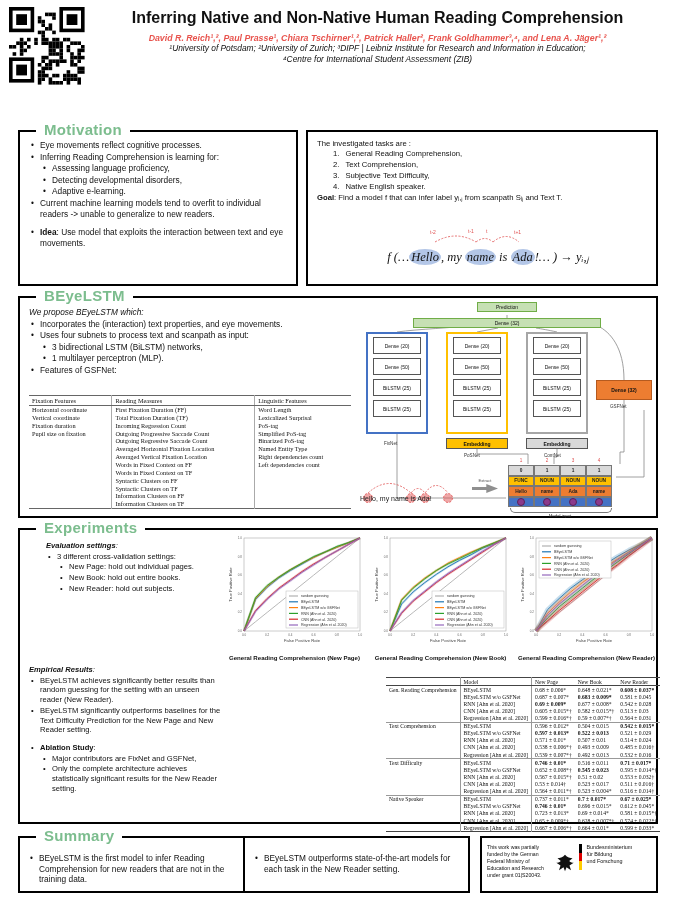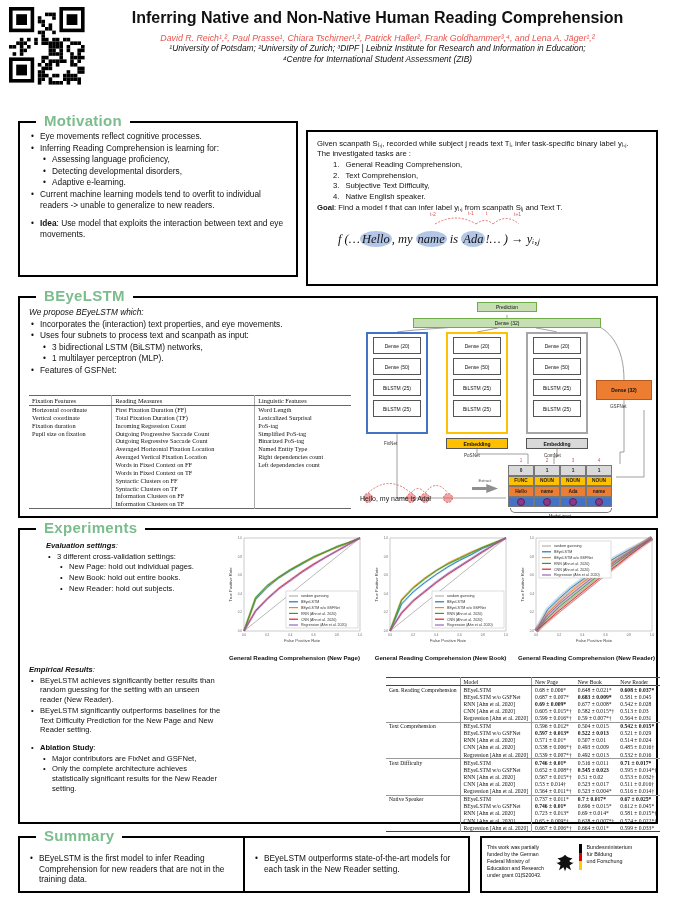--- a/index.html
+++ b/index.html
@@ -1,36 +1,36 @@
 <!DOCTYPE html>
 <html style="--section-header-green: #7cbd8e; --author-red: #e8544e; --fixnet-blue: #4472c4; --posnet-gold: #ffc000; --contnet-gray: #a6a6a6; --gsfnet-orange: #ed7d31; --prediction-green-bg: #c6e0b4; --prediction-green-border: #70ad47; --scanpath-red: #e05252; --fixation-highlight-blue: #b3c6e7;"><head>
 <meta charset="utf-8">
 <style>
   html,body{margin:0;padding:0;background:#e8e8e8;}
   #poster{position:relative;width:675px;height:900px;background:#ffffff;font-family:"Liberation Sans",sans-serif;color:#111;overflow:hidden;margin:0 auto;}
   
   #qr{position:absolute;left:9px;top:7px;}
   #head-text{position:absolute;left:95px;top:8px;width:565px;text-align:center;}
   .t1{font-size:16px;font-weight:bold;line-height:1.3;}
-  .authors{margin-top:4px;font-size:8.8px;font-weight:normal;font-style:italic;color:var(--author-red);}
+  .authors{margin-top:4px;font-size:8.8px;font-weight:bold;font-style:italic;color:var(--author-red);}
   .affil{font-size:8.4px;font-style:italic;line-height:1.3;}
   
   .panel{position:absolute;border:2.5px solid #000;background:#fff;box-sizing:border-box;}
   .panel-title{position:absolute;top:-11px;left:16px;background:#fff;padding:0 8px;font-weight:bold;font-size:15px;color:var(--section-header-green);letter-spacing:.3px;}
   .pbody{position:absolute;inset:0;padding:7px 9px;box-sizing:border-box;}
   
   .itm{display:flex;gap:3px;line-height:1.28;margin-top:1px;}
   .itm .mk{flex:none;width:6px;}
   .lv0{margin-left:2px;}.lv1{margin-left:14px;}.lvh{margin-left:0px;font-style:italic;}
   .gap{margin-top:8px;}
   .fs85{font-size:8.3px;} .fs76{font-size:7.6px;}
   
   #p-problem .line{font-size:7.7px;line-height:1.35;}
   .numrow{display:flex;gap:6px;font-size:7.7px;margin-left:16px;line-height:1.4;}
-  #formula-wrap{position:absolute;left:30px;top:78px;width:300px;}
+  #formula-wrap{position:absolute;left:30px;top:96px;width:300px;text-align:center;}
   #formula{font-family:"Liberation Serif",serif;font-style:italic;font-size:12.5px;white-space:nowrap;}
   #formula .hl{background:var(--fixation-highlight-blue);border-radius:50%;padding:1px 2px;}
   
   table.feat{border-collapse:collapse;width:100%;font-family:"Liberation Serif",serif;font-size:6.3px;border-top:1.3px solid #666;border-bottom:1.3px solid #666;}
   table.feat th{font-weight:normal;text-align:left;border-bottom:.8px solid #666;padding:1px 3px;}
   table.feat td{padding:0 3px;vertical-align:top;line-height:1.25;}
   table.feat td+td,table.feat th+th{border-left:.8px solid #aaa;}
   
   #arch{position:absolute;left:338px;top:4px;width:298px;height:210px;font-size:5px;}
   .archbox{position:absolute;box-sizing:border-box;display:flex;align-items:center;justify-content:center;text-align:center;background:#fff;}
@@ -207,21 +207,21 @@
       <rect x="3.6" y="54" width="18" height="18" fill="#fff"></rect>
       <rect x="7.2" y="57.6" width="10.8" height="10.8" fill="#000"></rect>
     </svg>
   <div id="head-text">
     <div class="t1">Inferring Native and Non-Native Human Reading Comprehension</div>
     <div class="authors">David R. Reich¹,², Paul Prasse¹, Chiara Tschirner¹,², Patrick Haller², Frank Goldhammer³,⁴, and Lena A. Jäger¹,²</div>
     <div class="affil">¹University of Potsdam; ²University of Zurich; ³DIPF | Leibniz Institute for Research and Information in Education;</div>
     <div class="affil">⁴Centre for International Student Assessment (ZIB)</div>
   </div>
 
-  <section class="panel" id="p-motivation" style="left:18px;top:121px;width:280px;height:156px;">
+  <section class="panel" id="p-motivation" style="left:18px;top:130px;width:280px;height:156px;">
     <div class="panel-title">Motivation</div>
     <div class="pbody fs85">
         <div class="itm lv0">
           <span class="mk">•</span>
           <span class="tx">Eye movements reflect cognitive processes.</span>
         </div>
         <div class="itm lv0">
           <span class="mk">•</span>
           <span class="tx">Inferring Reading Comprehension is learning for:</span>
         </div>
@@ -243,21 +243,20 @@
         </div>
         <div class="itm lv0 gap">
           <span class="mk">•</span>
           <span class="tx"><b>Idea</b>: Use model that exploits the interaction between text and eye movements.</span>
         </div>
       </div>
   </section>
 
   <section class="panel" id="p-problem" style="left:306px;top:130px;width:352px;height:156px;">
     <div class="pbody">
-      <div class="line">Given scanpath Sᵢ,ⱼ, recorded while subject j reads text Tᵢ,  infer task-specific binary label yᵢ,ⱼ.</div>
       <div class="line">The investigated tasks are :</div>
       <div id="tasklist">
           <div class="numrow">
             <span>1.</span>
             <span>General Reading Comprehension,</span>
           </div>
           <div class="numrow">
             <span>2.</span>
             <span>Text Comprehension,</span>
           </div>

